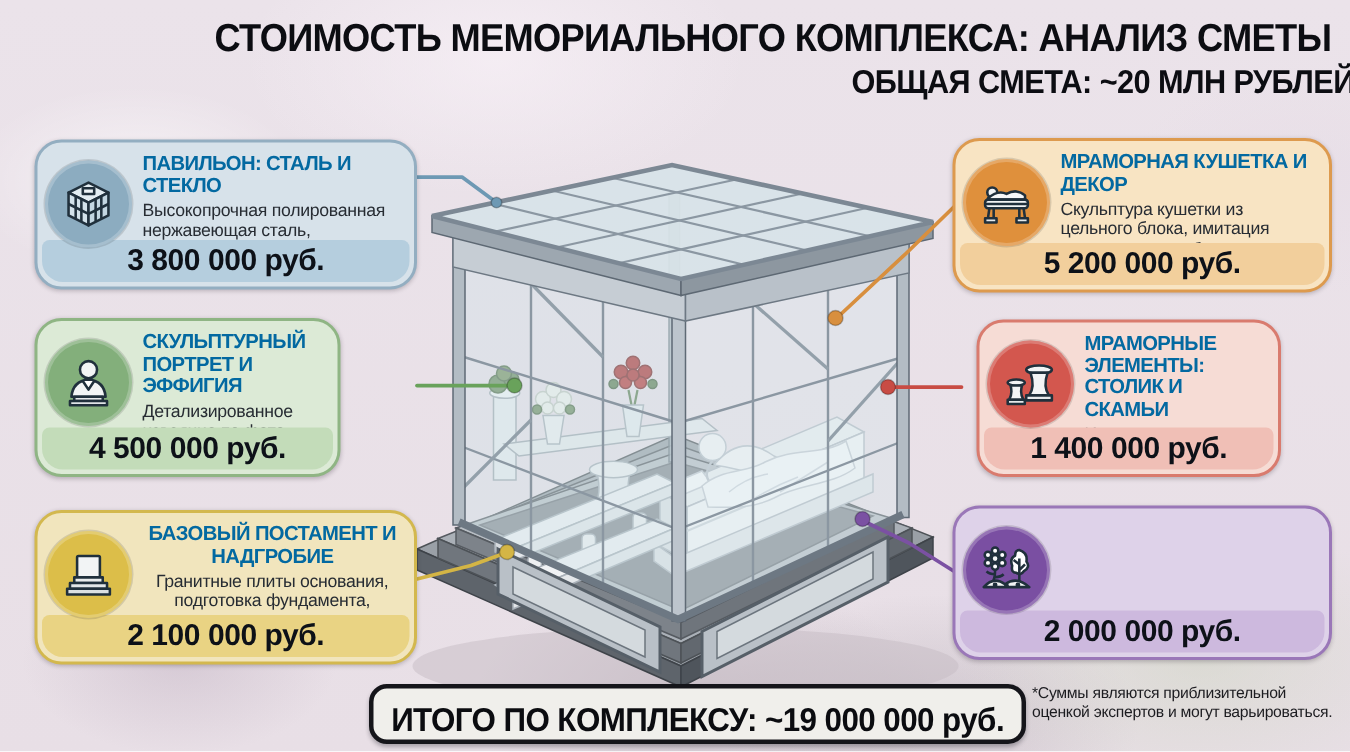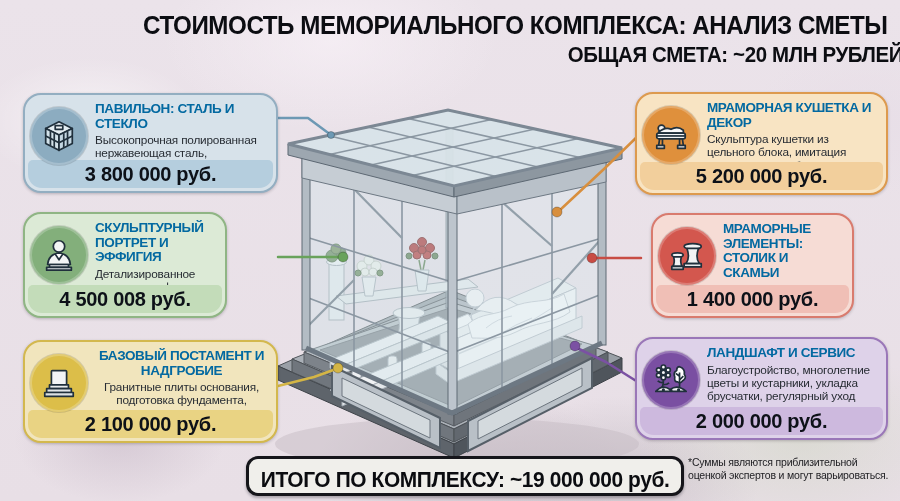--- a/index.html
+++ b/index.html
@@ -234,21 +234,21 @@
         <path d="M8,30 Q9,19 20,18 Q31,19 32,30 Z" fill="#f2f4f5"></path>
         <path d="M16,19 L20,25 L24,19" fill="#ffffff"></path>
         <rect x="10" y="30" width="20" height="3" fill="#e6e9eb"></rect>
         <rect x="7" y="33" width="26" height="3" fill="#dfe3e6"></rect>
       </svg>
     </div>
     <div class="card-body">
       <div class="card-title">СКУЛЬПТУРНЫЙ ПОРТРЕТ И ЭФФИГИЯ</div>
       <div class="card-desc">Детализированное изваяние по фото, тонкая проработка, уникальный дизайн</div>
     </div>
-    <div class="card-price">4 500 008 руб.</div>
+    <div class="card-price">4 500 000 руб.</div>
   </div>
 
   <div class="card c2" style="--border: #d3b84e; --bg: #f1e5bd; --band: #e9d383; --circle: #dcbe49; --line: #d4b545;">
     <div class="card-circle">
       <svg width="38" height="38" viewBox="0 0 40 40" fill="none" stroke="#20303c" stroke-width="1.8" stroke-linejoin="round">
         <rect x="12" y="7" width="16" height="15" rx="1" fill="#f2f4f5"></rect>
         <rect x="10" y="22" width="20" height="4" fill="#e9eced"></rect>
         <rect x="7" y="26" width="26" height="4" fill="#e2e6e8"></rect>
         <rect x="5" y="30" width="30" height="4" fill="#dbe0e2"></rect>
       </svg>
@@ -309,24 +309,20 @@
           <circle cx="7" cy="9.5" r="2.3" fill="#ffffff"></circle>
         <path d="M12,20 Q12,26 10,29 M12,23 Q8,23 6,21 M12,25 Q16,25 18,23"></path>
         <path d="M29,6 Q35,8 34,14 Q37,18 32,21 Q30,24 27,22 Q23,22 24,17 Q22,12 26,10 Q26,6 29,6 Z" fill="#ffffff"></path>
         <path d="M29,12 L29,29 M29,16 L25,13 M29,20 L33,16"></path>
         <path d="M4,32 Q11,24 19,30 Q27,24 36,32 Z" fill="#f2f4f5"></path>
         <circle cx="12" cy="30.5" r="0.8" fill="#20303c"></circle>
           <circle cx="20" cy="31" r="0.8" fill="#20303c"></circle>
           <circle cx="28" cy="30.5" r="0.8" fill="#20303c"></circle>
       </svg>
     </div>
-    <div class="card-body">
-      <div class="card-title">ЛАНДШАФТ И СЕРВИС</div>
-      <div class="card-desc">Благоустройство, многолетние цветы и кустарники, укладка брусчатки, регулярный уход</div>
-    </div>
     <div class="card-price">2 000 000 руб.</div>
   </div>
 
   <div class="total-box">
     <span>ИТОГО ПО КОМПЛЕКСУ: ~19 000 000 руб.</span>
   </div>
 
   <div class="footnote">*Суммы являются приблизительной оценкой экспертов и могут варьироваться.</div>
 
 </div>

